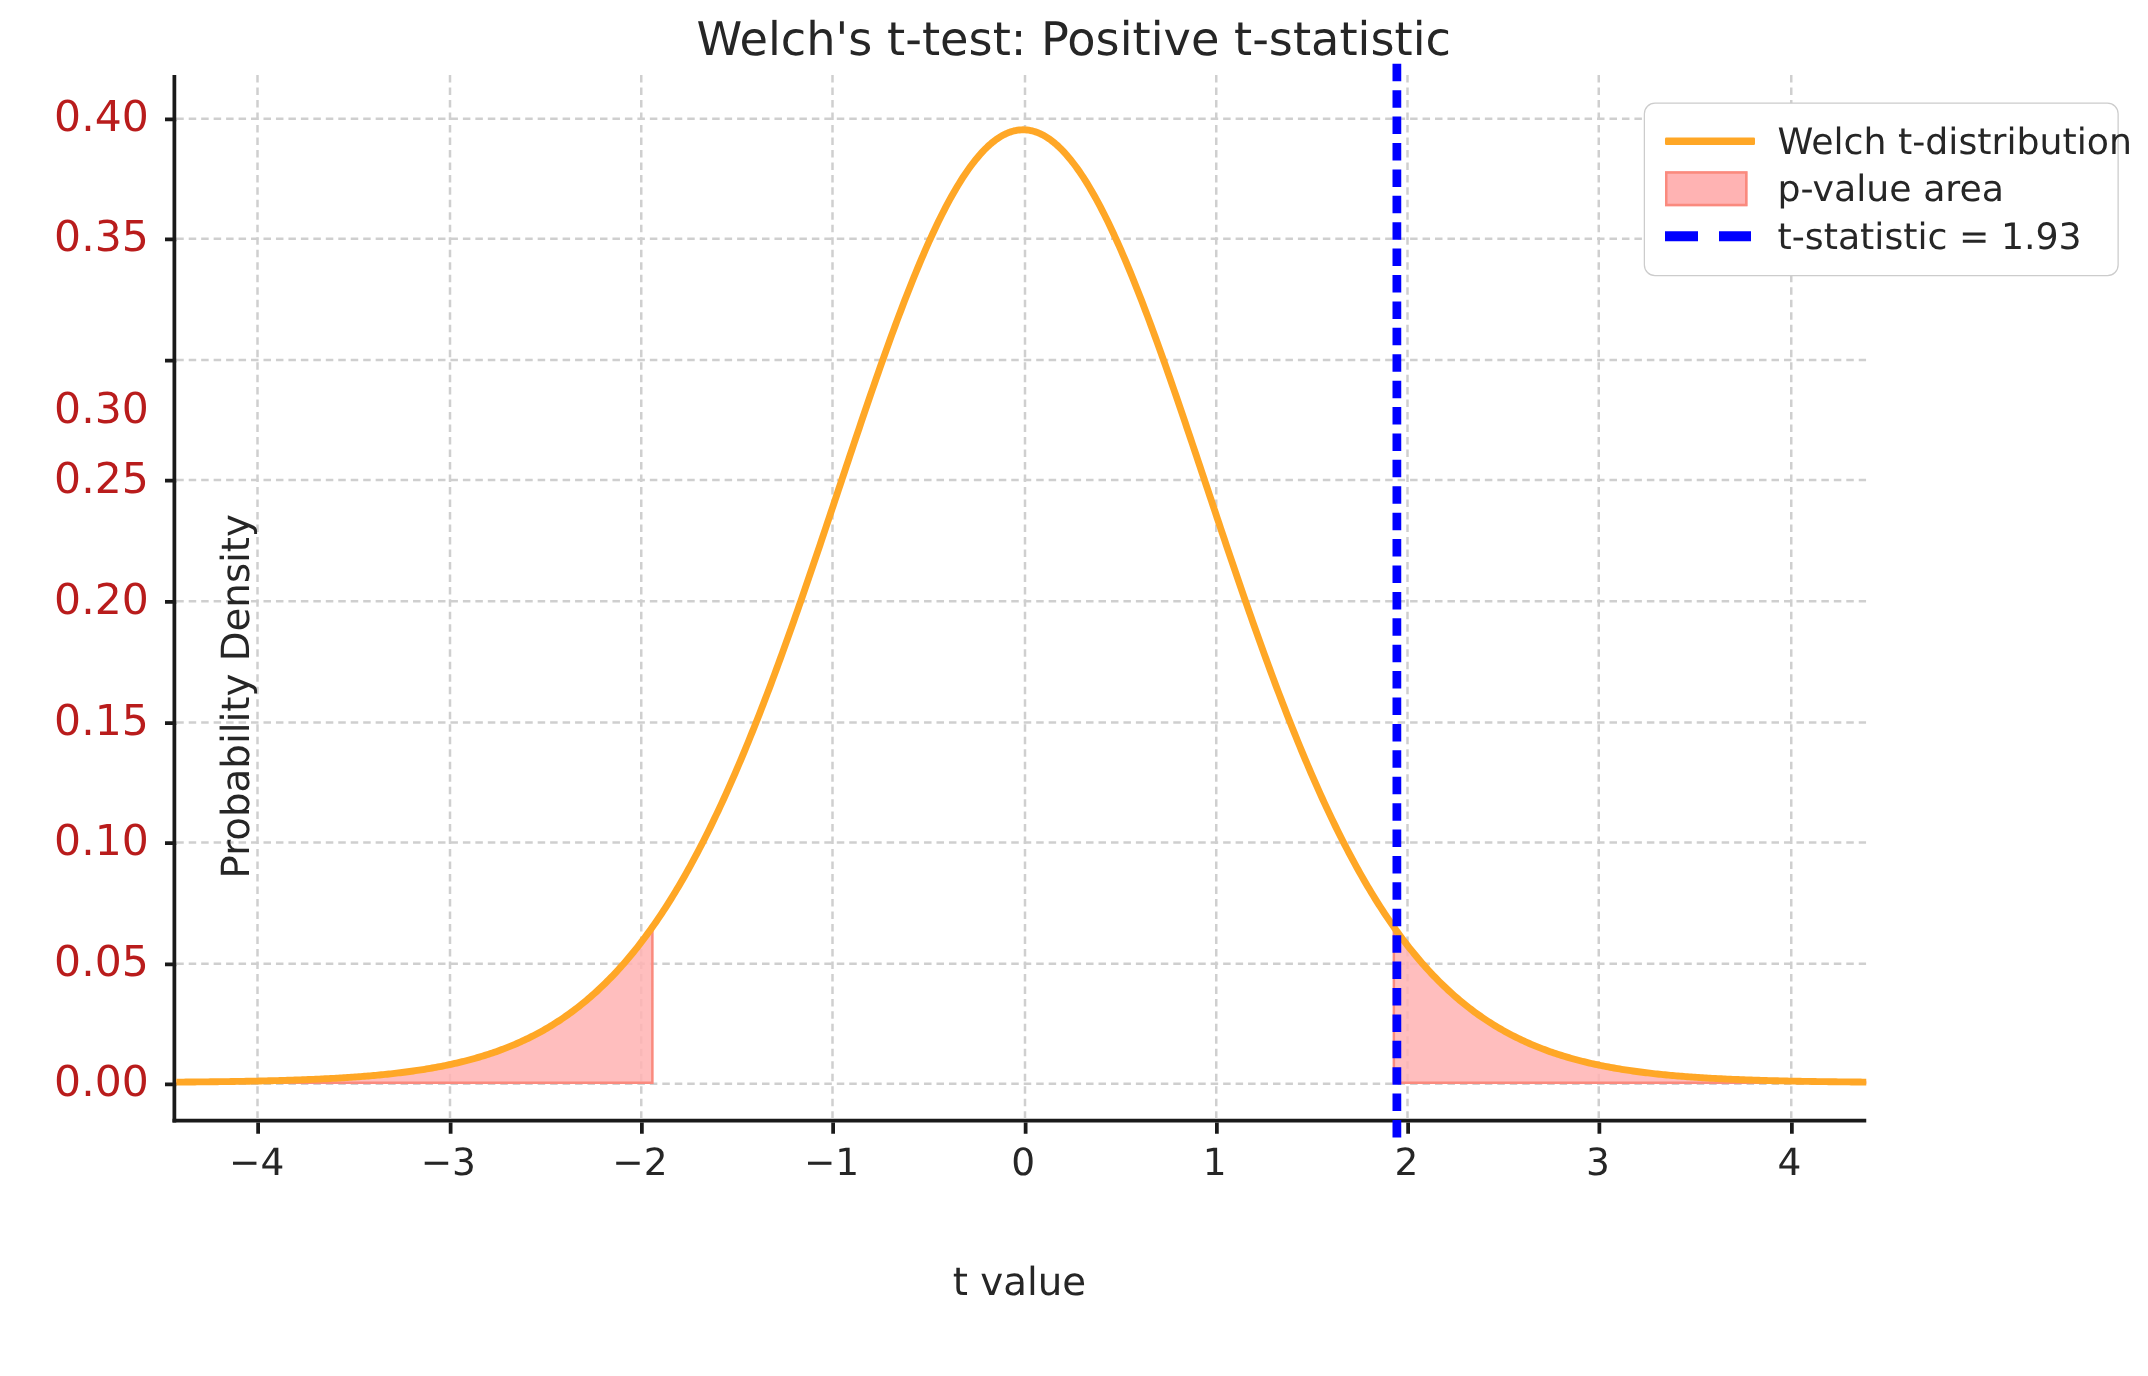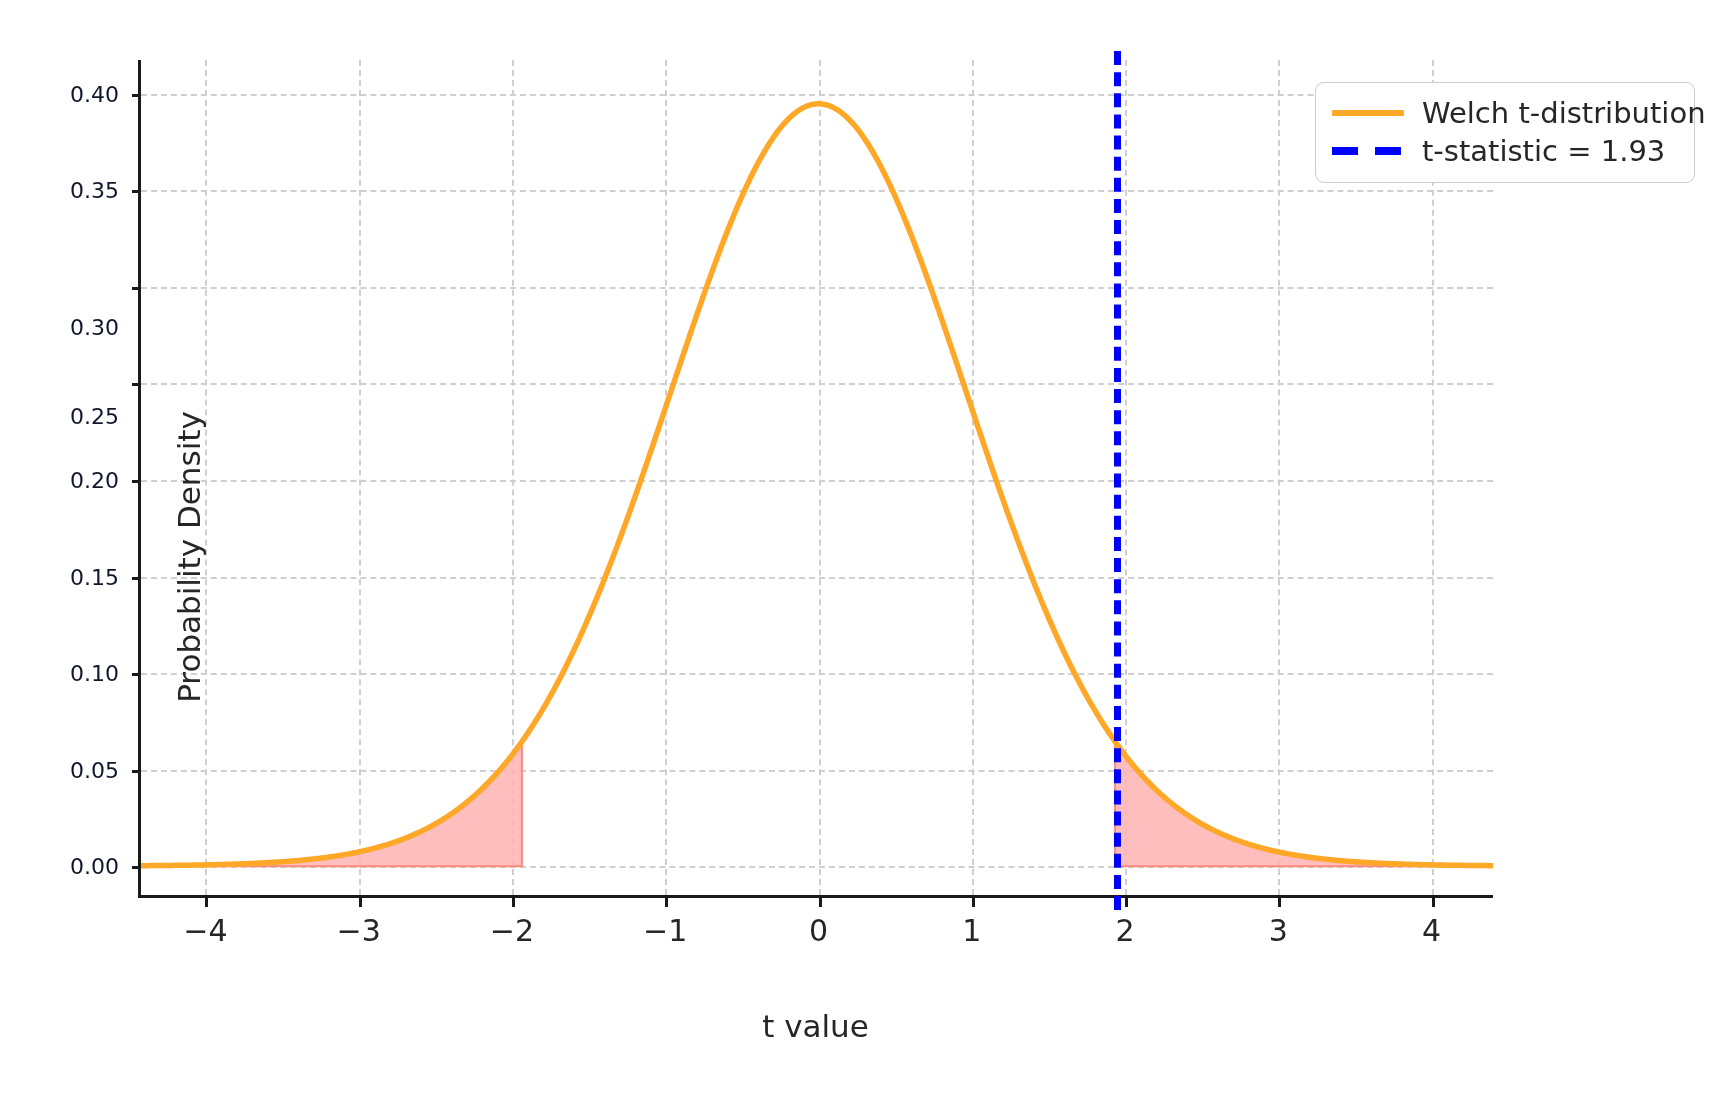--- a/index.html
+++ b/index.html
@@ -73,22 +73,22 @@
     position:absolute;
     top:853px;
     font-size:30px;
     color:#262626;
     transform:translateX(-50%);
     white-space:nowrap;
   }
   .ticklabel-y{
     position:absolute;
     left:-22px;
-    font-size:22px;
-    color:#0f172a;
+    font-size:34px;
+    color:#b91c1c;
     transform:translate(-100%,-50%);
     white-space:nowrap;
   }
 
   
   #xlabel{
     position:absolute;
     left:138px;
     width:1355px;
     top:1008px;
@@ -175,20 +175,21 @@
     color:#262626;
     white-space:nowrap;
     line-height:1;
   }
 </style>
 </head>
 <body>
 
 <div id="figure">
 
+  <div id="chart-title">Welch's t-test: Positive t-statistic</div>
 
   <div id="plot-area">
 
     <div id="plot-inner">
       <div id="gridlines-v">
           <div class="gridline-v" style="left: 64.3778px;"></div>
           <div class="gridline-v" style="left: 217.658px;"></div>
           <div class="gridline-v" style="left: 370.939px;"></div>
           <div class="gridline-v" style="left: 524.219px;"></div>
           <div class="gridline-v" style="left: 677.5px;"></div>
@@ -250,39 +251,45 @@
         <div class="ticklabel-x" style="left: 984.061px;">2</div>
         <div class="ticklabel-x" style="left: 1137.34px;">3</div>
         <div class="ticklabel-x" style="left: 1290.62px;">4</div>
       </div>
     <div id="ticklabels-y">
         <div class="ticklabel-y" style="top: 806.141px;">0.00</div>
         <div class="ticklabel-y" style="top: 709.597px; text-align: center;">0.05</div>
         <div class="ticklabel-y" style="top: 613.053px;">0.10</div>
         <div class="ticklabel-y" style="top: 516.509px;">0.15</div>
         <div class="ticklabel-y" style="top: 419.965px;">0.20</div>
-        <div class="ticklabel-y" style="top: 323.422px; margin-top: 33px;">0.25</div>
+        <div class="ticklabel-y" style="top: 323.422px;">0.25</div>
         <div class="ticklabel-y" style="top: 226.878px; margin-top: 40px;">0.30</div>
         <div class="ticklabel-y" style="top: 130.334px;">0.35</div>
         <div class="ticklabel-y" style="top: 33.7903px;">0.40</div>
       </div>
 
     <div id="ylabel">Probability Density</div>
   </div>
 
   <div id="xlabel">t value</div>
 
   <div id="legend">
     <div class="legend-row">
       <span class="legend-swatch">
           <span class="sw-line"></span>
         </span>
       <span class="legend-label">Welch t-distribution</span>
     </div>
     <div class="legend-row">
       <span class="legend-swatch">
+          <span class="sw-patch"></span>
+        </span>
+      <span class="legend-label">p-value area</span>
+    </div>
+    <div class="legend-row">
+      <span class="legend-swatch">
           <span class="sw-dashed"></span>
         </span>
       <span class="legend-label">t-statistic = 1.93</span>
     </div>
   </div>
 
 </div>
 
 </body></html>

